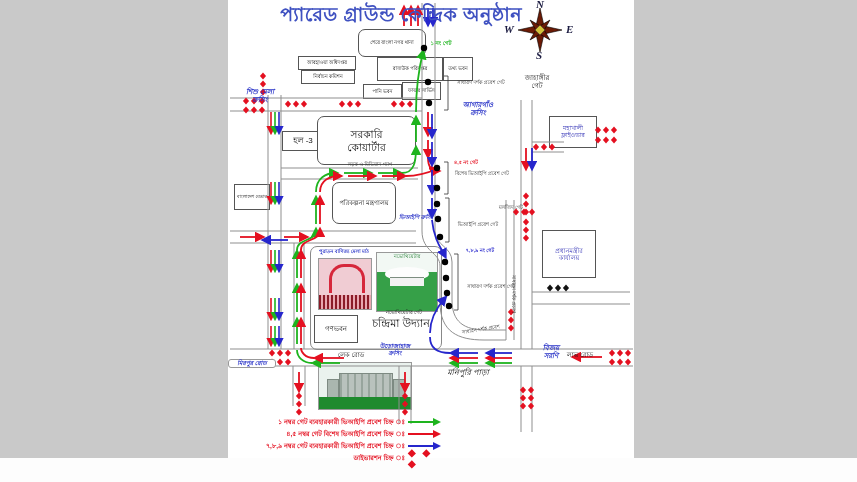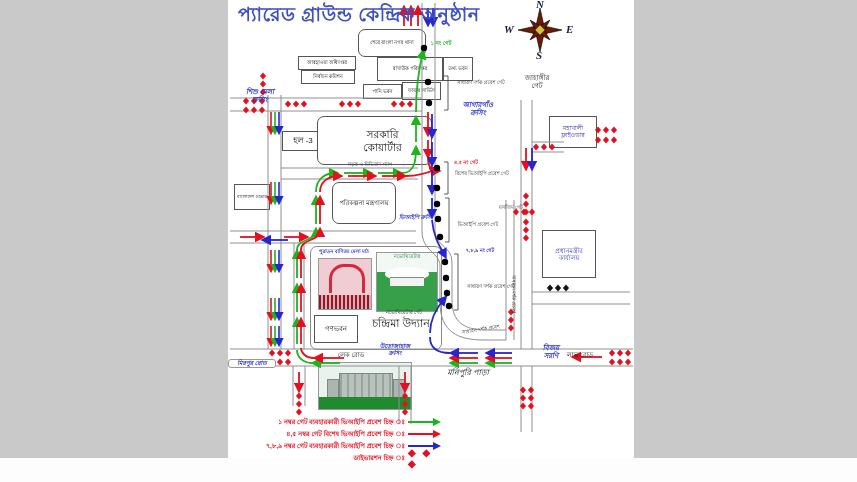--- a/index.html
+++ b/index.html
@@ -6,21 +6,21 @@
   body{width:857px;height:482px;background:#c9c9c9;font-family:"Liberation Sans",sans-serif;}
   .stage{position:relative;width:857px;height:482px;overflow:hidden;background:#c9c9c9;}
   .map-bg{position:absolute;left:228px;top:0;width:406px;height:482px;background:#fff;z-index:0;}
   .bottom-strip{position:absolute;left:0;top:458px;width:857px;height:24px;background:#fdfdfd;z-index:1;}
   .box{position:absolute;background:#fff;border:1px solid #555;display:flex;align-items:center;justify-content:center;
        text-align:center;white-space:pre-line;line-height:1.15;color:#111;z-index:2;}
   .rbox{border-radius:7px;}
   .lbl{position:absolute;white-space:pre-line;text-align:center;line-height:1.1;color:#111;z-index:4;}
   .blue{color:#2a34c8;font-style:italic;font-weight:bold;}
   .tiny{font-size:5px;}
-  .map-title{position:absolute;left:238px;top:0px;width:284px;text-align:left;font-size:19px;font-weight:bold;
+  .map-title{position:absolute;left:238px;top:0px;width:284px;text-align:right;font-size:19px;font-weight:bold;
        color:#3f51c1;z-index:5;letter-spacing:0.5px;}
   .compass-letter{position:absolute;font-family:"Liberation Serif",serif;font-style:italic;font-weight:bold;
        font-size:11px;color:#1a1a40;z-index:4;}
   svg.overlay{position:absolute;left:0;top:0;z-index:3;}
   .photo{position:absolute;z-index:2;border:1px solid #999;overflow:hidden;}
   .legend{position:absolute;left:246px;top:416px;width:200px;z-index:5;}
   .lrow{display:flex;justify-content:flex-end;align-items:center;gap:3px;height:12px;}
   .ltext{color:#e41020;font-size:6.5px;font-weight:bold;white-space:nowrap;}
   .lsym{display:flex;align-items:center;width:38px;}
   .arr{display:inline-block;width:26px;height:2px;}
@@ -46,21 +46,21 @@
 
   <div class="box rbox" style="left:358px;top:29px;width:66px;height:26px;font-size:5px;">শেরে বাংলা নগর থানা</div>
   <div class="box" style="left:298px;top:56px;width:56px;height:12px;font-size:5px;">আবহাওয়া অধিদপ্তর</div>
   <div class="box" style="left:301px;top:70px;width:52px;height:12px;font-size:5px;">নির্বাচন কমিশন</div>
   <div class="box" style="left:377px;top:57px;width:64px;height:22px;font-size:5px;">রাজউক পরিদপ্তর</div>
   <div class="box" style="left:443px;top:57px;width:28px;height:22px;font-size:5px;">তথ্য ভবন</div>
   <div class="box" style="left:363px;top:84px;width:37px;height:13px;font-size:5px;">পানি ভবন</div>
   <div class="box" style="left:402px;top:82px;width:37px;height:16px;font-size:5px;">ফায়ার সার্ভিস</div>
   <div class="box" style="left:234px;top:184px;width:34px;height:24px;font-size:4.5px;">বাংলাদেশ বেতার</div>
   <div class="box" style="left:282px;top:131px;width:40px;height:18px;font-size:8px;">হল -3</div>
-  <div class="box rbox" style="left:317px;top:116px;width:97px;height:47px;font-size:10.5px;padding-left:16px;">সরকারি
+  <div class="box rbox" style="left:317px;top:116px;width:97px;height:47px;font-size:10.5px;">সরকারি
 কোয়ার্টার</div>
   <div class="box rbox" style="left:332px;top:182px;width:62px;height:40px;font-size:6.5px;">পরিকল্পনা মন্ত্রণালয়</div>
   <div class="box" style="left:542px;top:230px;width:52px;height:46px;font-size:6.5px;color:#3a3ab8;">প্রধানমন্ত্রীর
 কার্যালয়</div>
   <div class="box" style="left:549px;top:116px;width:46px;height:30px;font-size:6px;color:#3a3ab8;">মহাখালী
 ফ্লাইওভার</div>
 
   <div class="box rbox" style="left:310px;top:246px;width:130px;height:102px;z-index:2;border-color:#888;"></div>
   <div class="lbl blue tiny" style="left:314px;top:249px;width:60px;font-style:normal;">পুরাতন বাণিজ্য মেলা মাঠ</div>
 

